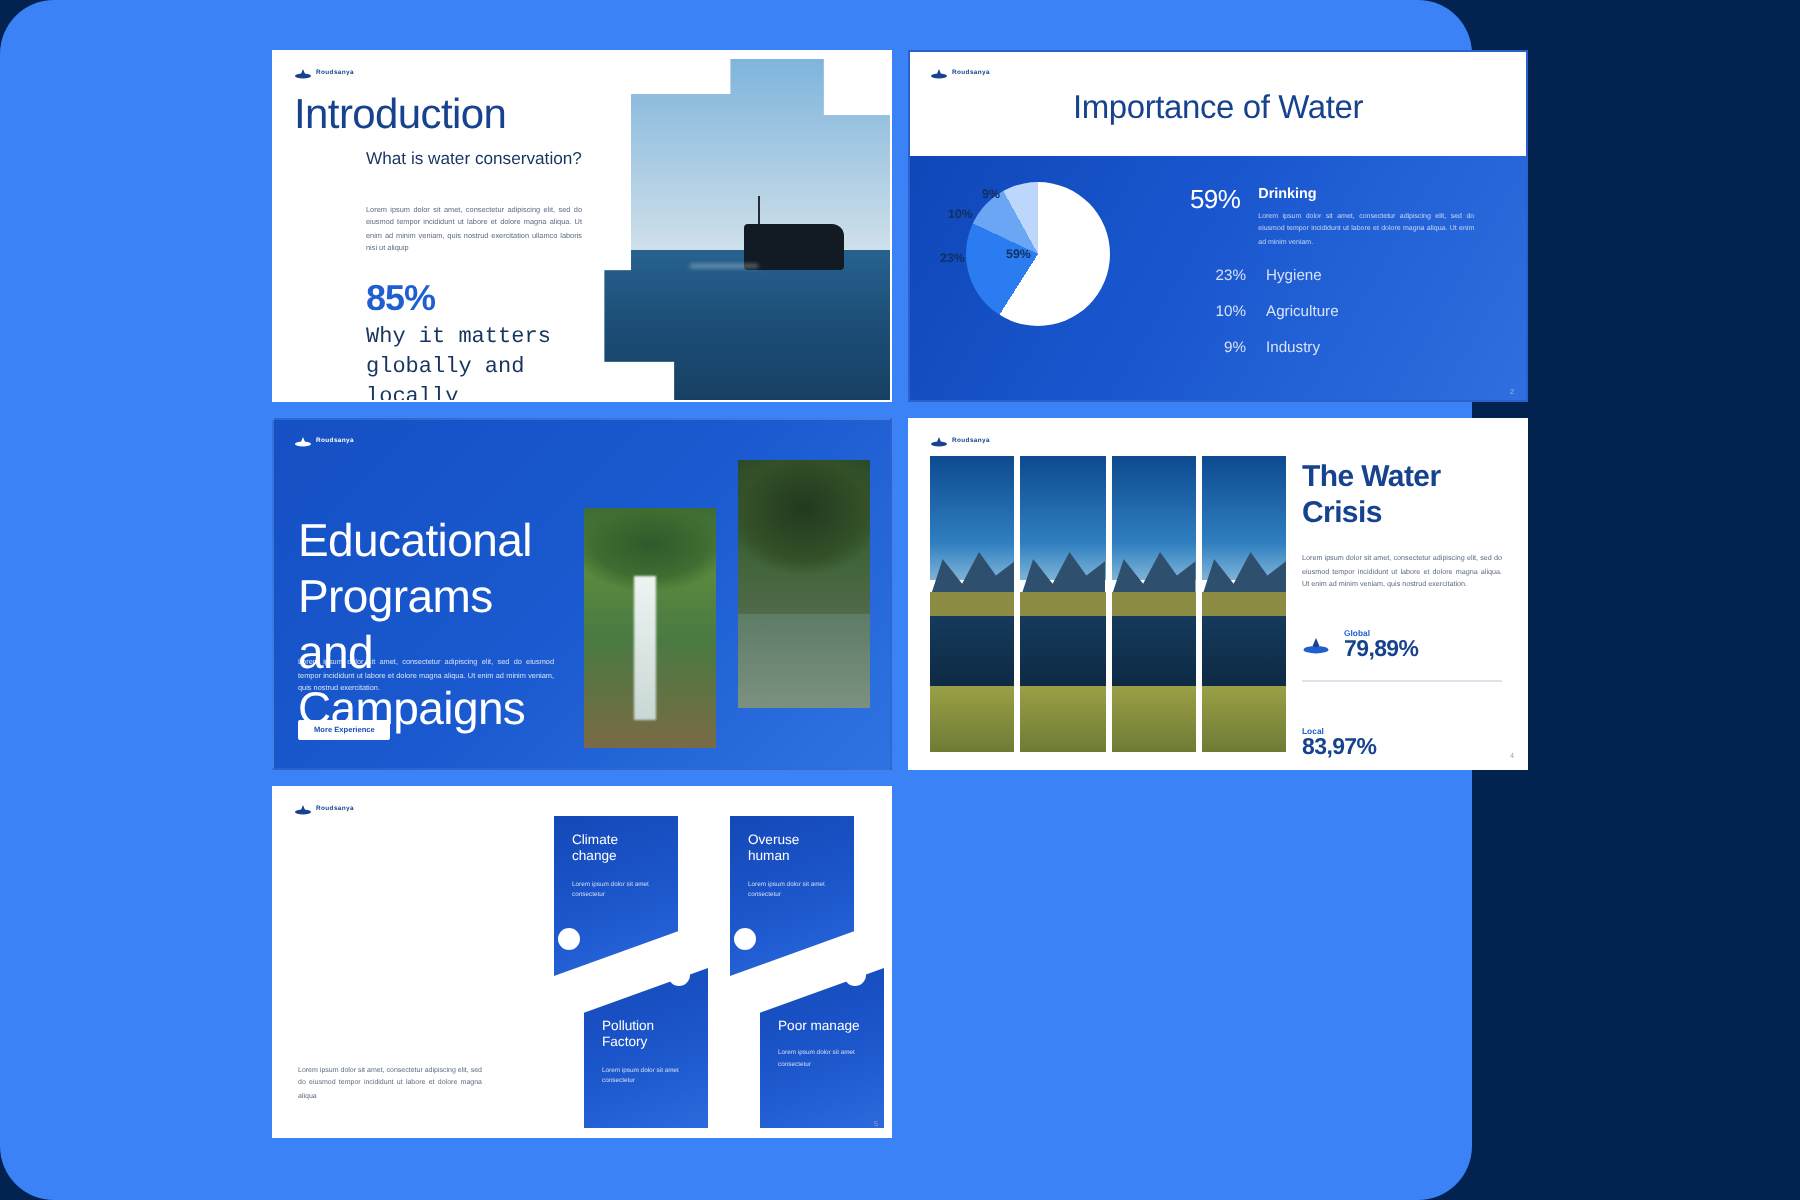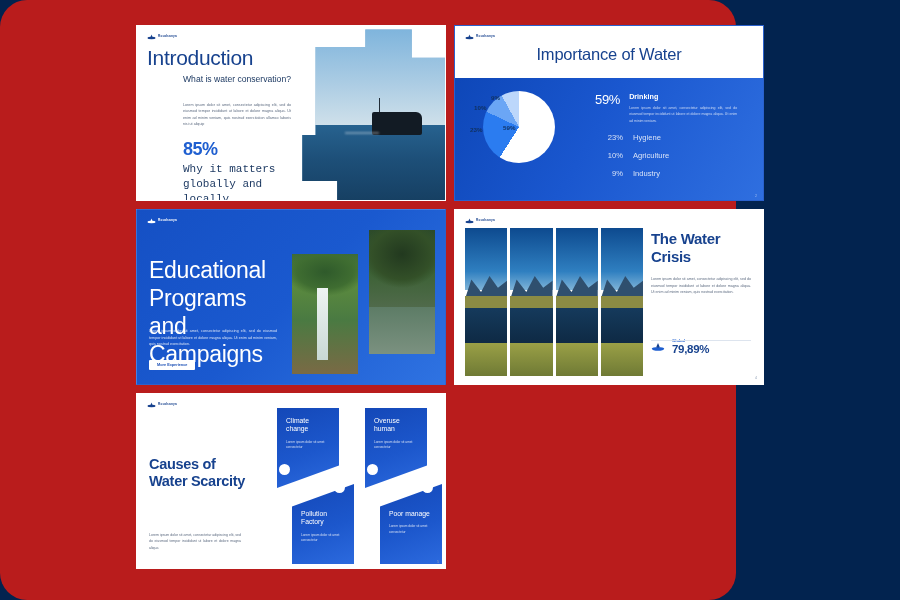--- a/index.html
+++ b/index.html
@@ -5,21 +5,21 @@
   * { box-sizing: border-box; margin: 0; padding: 0; }
   html, body {
     width: 900px; height: 600px;
     background: #02234f;
     font-family: "Liberation Sans", sans-serif;
     overflow: hidden;
   }
   .board {
     position: relative;
     width: 736px; height: 600px;
-    background: #b91c1c;
+    background: #3b82f6;
     border-radius: 27px;
   }
   .grid {
     position: absolute;
     left: 136px; top: 25px;
     width: 628px; height: 548px;
     display: grid;
     grid-template-columns: 310px 310px;
     grid-template-rows: 176px 176px 176px;
     gap: 8px 8px;
@@ -234,21 +234,21 @@
   .strip .reeds { position:absolute; left:0; top:78%; width:100%; height:22%;
     background: linear-gradient(180deg,#9aa046,#6f7a35); }
   .s5-title {
     position: absolute; left: 196px; top: 20px; width: 104px;
     font-size: 15px; font-weight: 700; color: #17428e; line-height: 1.18; letter-spacing:-.3px;
   }
   .s5-body {
     position: absolute; left: 196px; top: 66px; width: 100px;
     font-size: 3.6px; color: #5d6b80; line-height: 1.85; text-align: justify;
   }
-  .s5-stat { position: absolute; left: 196px; margin-top: 24px; }
+  .s5-stat { position: absolute; left: 196px; }
   .s5-stat.a { top: 104px; }
   .s5-stat.b { top: 153px; }
   .s5-stat-row { display: flex; align-items: center; gap: 7px; }
   .s5-lab { font-size: 4.2px; font-weight: 700; color: #1f5fd0; }
   .s5-val { font-size: 11.5px; font-weight: 700; color: #17428e; letter-spacing: -.3px; }
   .s5-rule { position: absolute; left: 196px; top: 130px; width: 100px; height: 1px; background:#dde4ee; }
   .s5-pnum { position: absolute; right: 6px; bottom: 4px; font-size: 3.6px; color: #93a3b8; }
 
   
   .s6 { background: #fff; }
@@ -438,21 +438,20 @@
     </div>
 
     <div class="slide s6">
       <div class="logo dark">
         <svg width="9" height="6" viewBox="0 0 18 12">
           <ellipse cx="9" cy="8" rx="8" ry="2.4" fill="#17428e"></ellipse>
           <path d="M9 1 L11 6 Q9 7.6 7 6 Z" fill="#17428e"></path>
         </svg>
         <span class="logo-word">Roudsanya</span>
       </div>
-      <div class="s6-title">Causes of Water Scarcity</div>
       <div class="s6-body">Lorem ipsum dolor sit amet, consectetur adipiscing elit, sed do eiusmod tempor incididunt ut labore et dolore magna aliqua</div>
 
       <div class="card top c1">
         <div class="card-t">Climate change</div>
         <div class="card-d">Lorem ipsum dolor sit amet consectetur</div>
       </div>
       <div class="dot d1"></div>
 
       <div class="card top c2">
         <div class="card-t">Overuse human</div>

